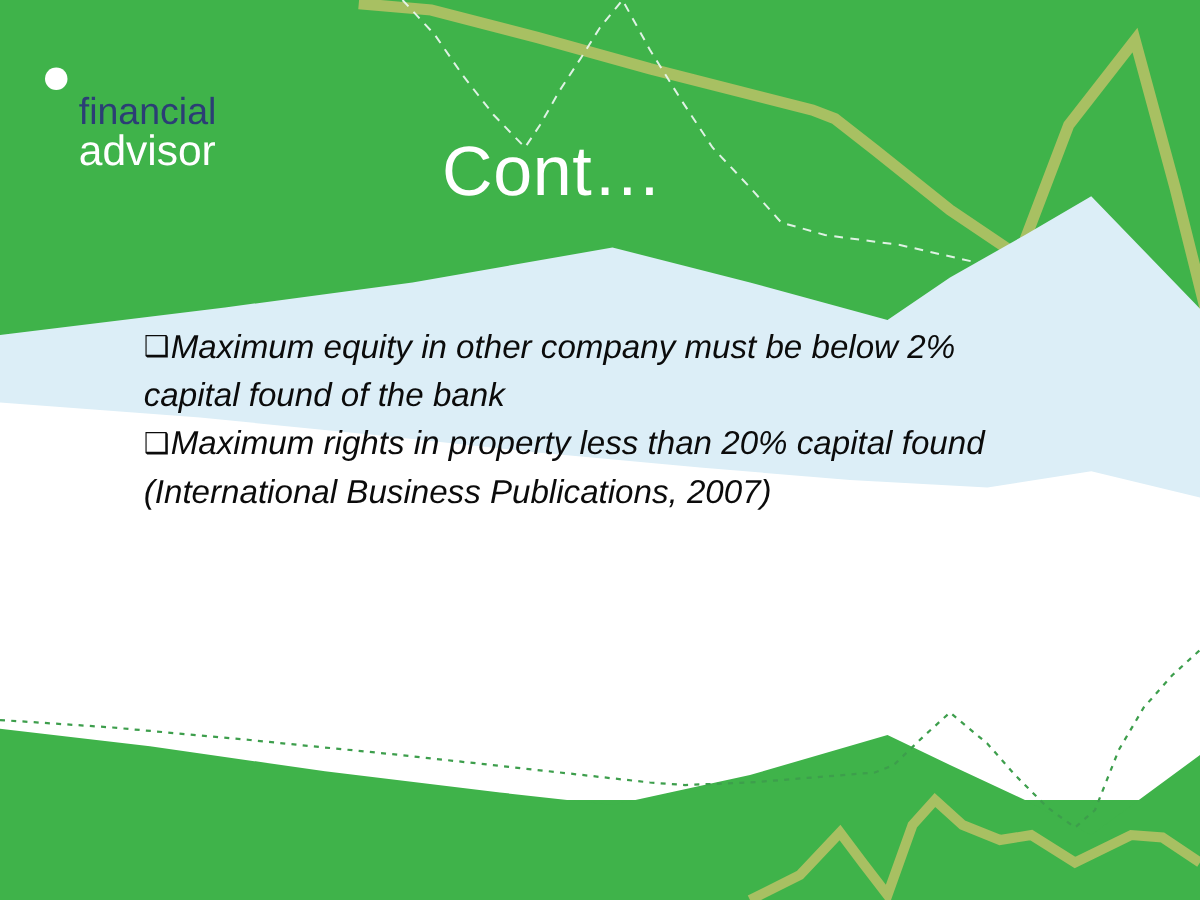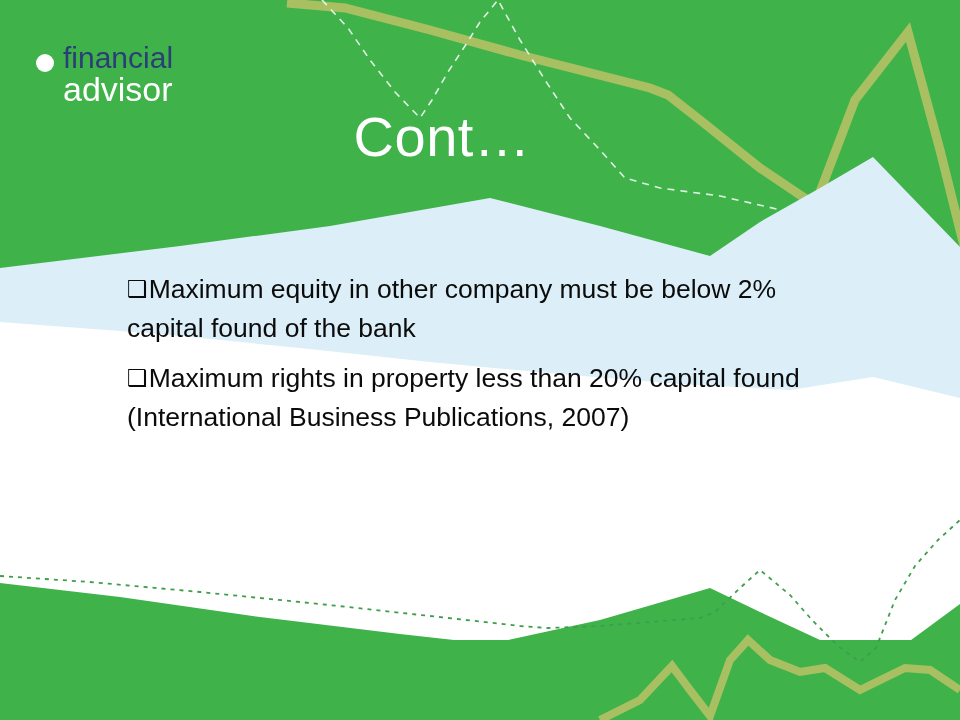--- a/index.html
+++ b/index.html
@@ -36,20 +36,21 @@
     width: 18px;
     height: 18px;
     border-radius: 50%;
     background: #ffffff;
     margin-top: 10px;
     margin-right: 9px;
     flex: 0 0 auto;
   }
   #logo-words {
     line-height: 0.95;
+    margin-top: 32px;
   }
   #logo-line1 {
     display: block;
     font-size: 30px;
     color: #2B3E75;
     letter-spacing: 0px;
   }
   #logo-line2 {
     display: block;
     font-size: 34px;
@@ -73,22 +74,23 @@
     position: absolute;
     left: 115px;
     top: 258px;
     width: 730px;
     z-index: 5;
     color: #0b0b0b;
     font-size: 26.5px;
     line-height: 1.46;
   }
   .bullet-row {
-    margin: 12px;
+    margin: 0;
     text-indent: 0;
+    font-style: italic;
   }
   .bullet-mark {
     font-family: "DejaVu Sans", sans-serif;
     font-size: 23px;
     line-height: 1;
     position: relative;
     top: -1px;
     margin-right: 1px;
   }
   

